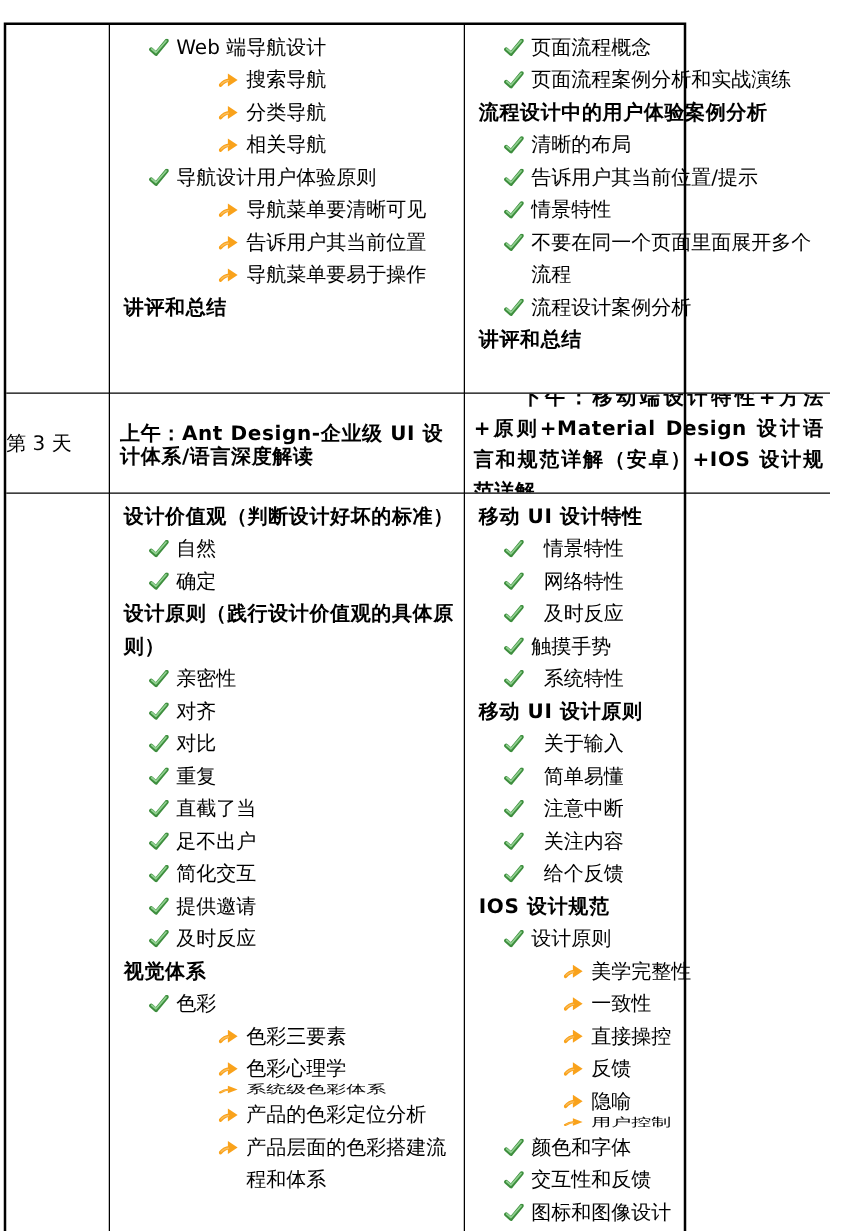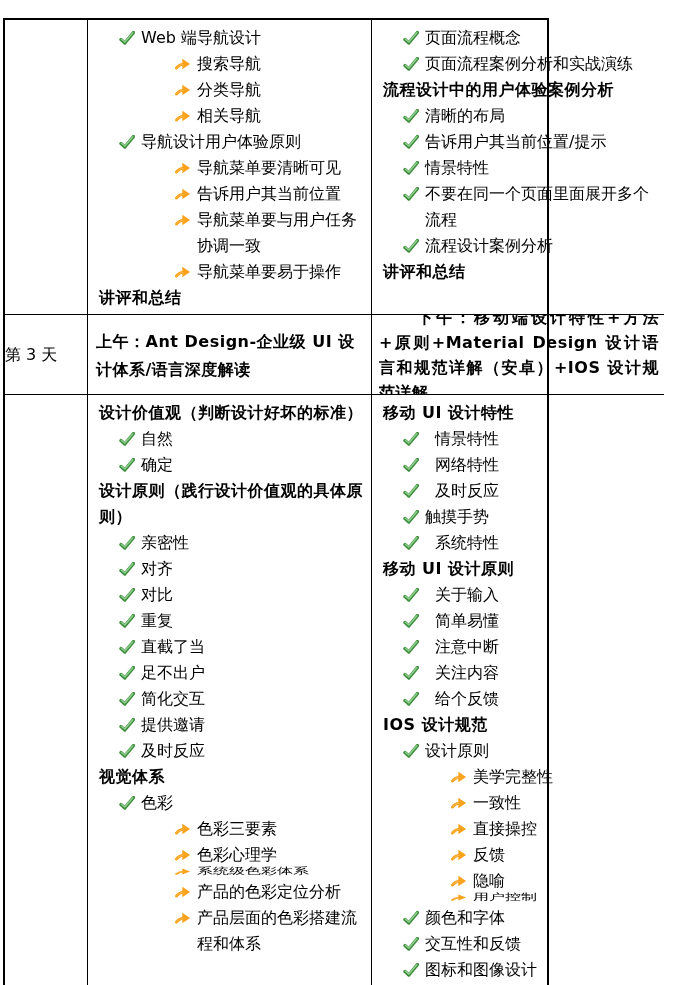--- a/index.html
+++ b/index.html
@@ -32,21 +32,21 @@
   .line.arrow{padding-left:80px;}
   .cell.rcol .line.check{padding-left:24px;}
   .cell.rcol .line.arrow{padding-left:72px;}
   .ic{flex:0 0 auto;width:16px;height:14px;margin-right:6px;display:inline-flex;align-self:flex-start;margin-top:6px;}
   .line.wide .ic{margin-right:16px;}
   .ic svg{width:16px;height:14px;display:block;}
   .line.squashed{transform:scaleY(0.58);transform-origin:50% 0;margin-top:-4px;margin-bottom:-11px;}
   
   .day-cell{display:flex;align-items:center;font-size:16px;}
   .title-cell{display:flex;align-items:center;}
-  .title-cell .title{font-weight:bold;font-size:16px;line-height:28px;letter-spacing:0.5px;padding:2px 5px 0 8px;width:100%;}
+  .title-cell .title{font-weight:bold;font-size:16px;line-height:18px;letter-spacing:0.5px;padding:2px 5px 0 8px;width:100%;}
   .title-cell.pm .title{line-height:25px;text-align:justify;text-indent:38px;padding:0 5px 0 7px;}
 </style>
 </head>
 <body>
 
 <div class="sheet">
   <div class="grid">
 
     <div class="cell"></div>
     <div class="cell content">
@@ -110,30 +110,20 @@
         </div>
         <div class="line arrow">
           <span class="ic">
             <svg viewBox="0 0 18 14">
     <path d="M1.6 11.6 C4.2 8.4 6.2 7.4 9.5 7.2" fill="none" stroke="var(--arrow)" stroke-width="3.2" stroke-linecap="round"></path>
     <polygon points="8.2,1.2 17,7 8.2,12.8" fill="var(--arrow)"></polygon>
     <path d="M2.2 10.8 C4.4 8.4 6.4 7.8 9 7.6" fill="none" stroke="var(--arrow-light)" stroke-width="1" stroke-linecap="round"></path>
   </svg>
           </span>
           <span class="txt">告诉用户其当前位置</span>
-        </div>
-        <div class="line arrow">
-          <span class="ic">
-            <svg viewBox="0 0 18 14">
-    <path d="M1.6 11.6 C4.2 8.4 6.2 7.4 9.5 7.2" fill="none" stroke="var(--arrow)" stroke-width="3.2" stroke-linecap="round"></path>
-    <polygon points="8.2,1.2 17,7 8.2,12.8" fill="var(--arrow)"></polygon>
-    <path d="M2.2 10.8 C4.4 8.4 6.4 7.8 9 7.6" fill="none" stroke="var(--arrow-light)" stroke-width="1" stroke-linecap="round"></path>
-  </svg>
-          </span>
-          <span class="txt">导航菜单要与用户任务协调一致</span>
         </div>
         <div class="line arrow">
           <span class="ic">
             <svg viewBox="0 0 18 14">
     <path d="M1.6 11.6 C4.2 8.4 6.2 7.4 9.5 7.2" fill="none" stroke="var(--arrow)" stroke-width="3.2" stroke-linecap="round"></path>
     <polygon points="8.2,1.2 17,7 8.2,12.8" fill="var(--arrow)"></polygon>
     <path d="M2.2 10.8 C4.4 8.4 6.4 7.8 9 7.6" fill="none" stroke="var(--arrow-light)" stroke-width="1" stroke-linecap="round"></path>
   </svg>
           </span>
           <span class="txt">导航菜单要易于操作</span>

